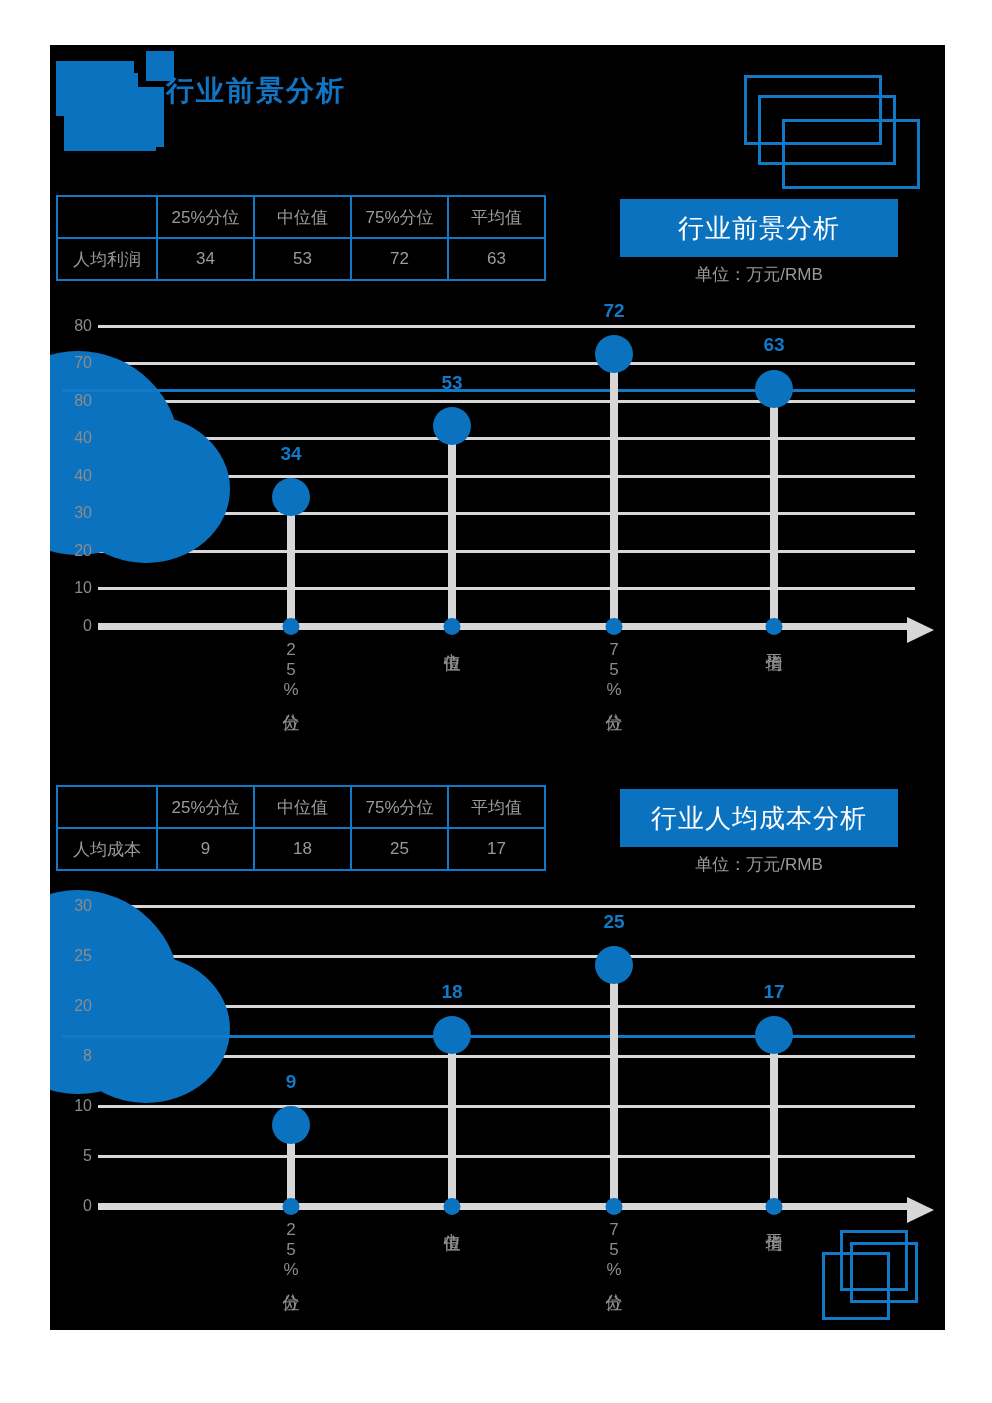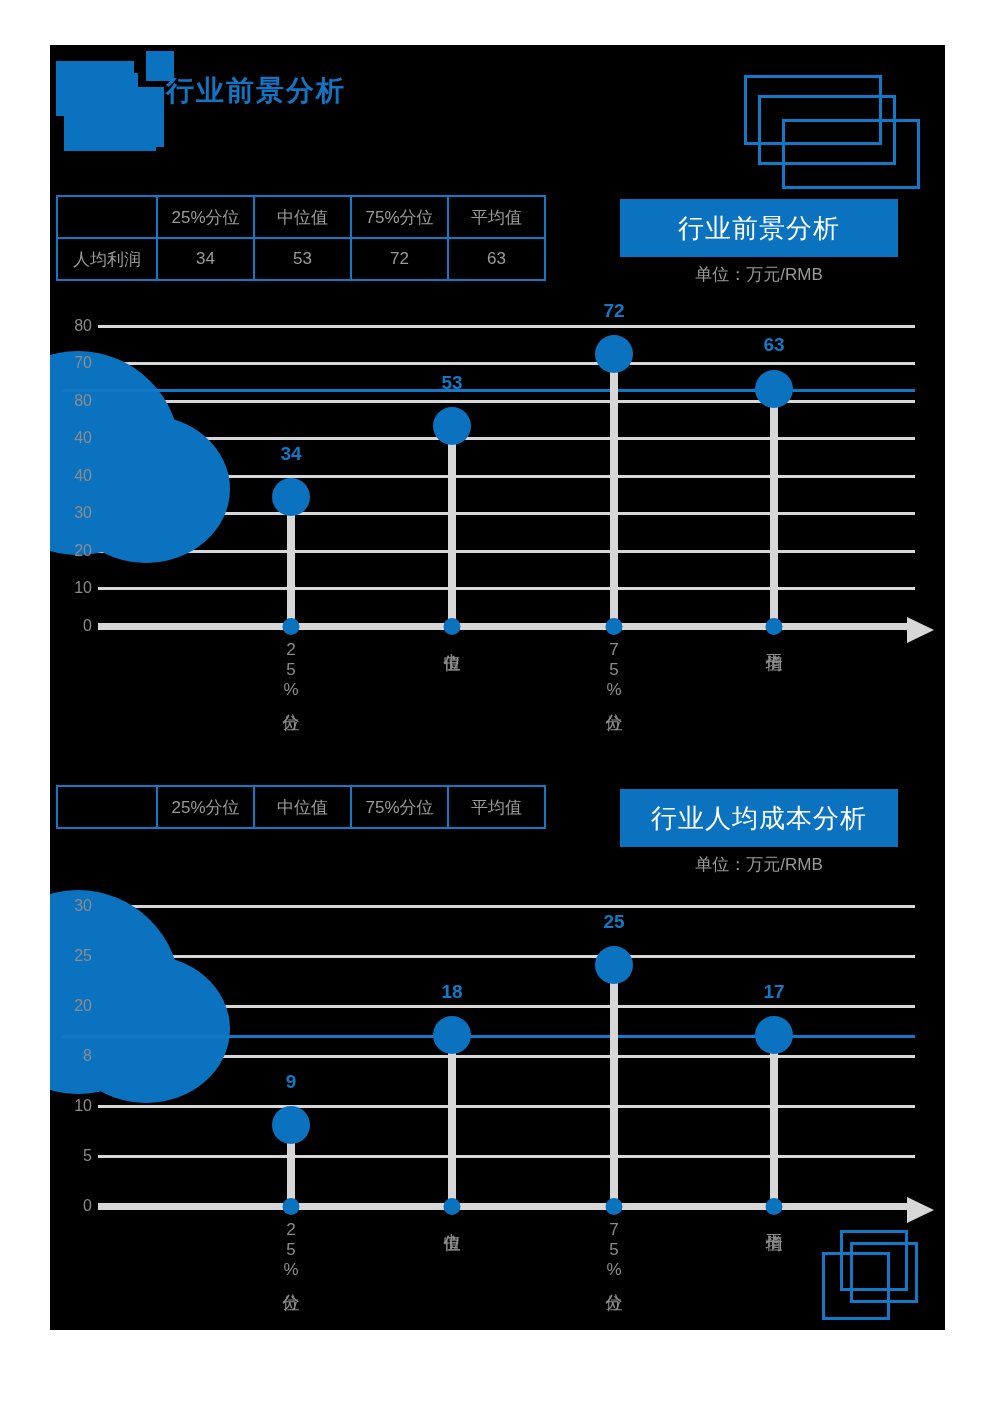--- a/index.html
+++ b/index.html
@@ -337,20 +337,27 @@
           <col class="cx">
         </colgroup>
       <tbody>
         <tr>
           <td class="corner"></td>
           <td>25%分位</td>
           <td>中位值</td>
           <td>75%分位</td>
           <td>平均值</td>
         </tr>
+        <tr>
+          <td class="rowhead">人均成本</td>
+          <td>9</td>
+          <td>18</td>
+          <td>25</td>
+          <td>17</td>
+        </tr>
       </tbody>
     </table>
 
     <div class="banner">行业人均成本分析</div>
     <div class="banner-sub">单位：万元/RMB</div>
 
     <div class="chart two">
       <div class="plot">
 
         <div class="gridline" style="top:10px;"></div>

